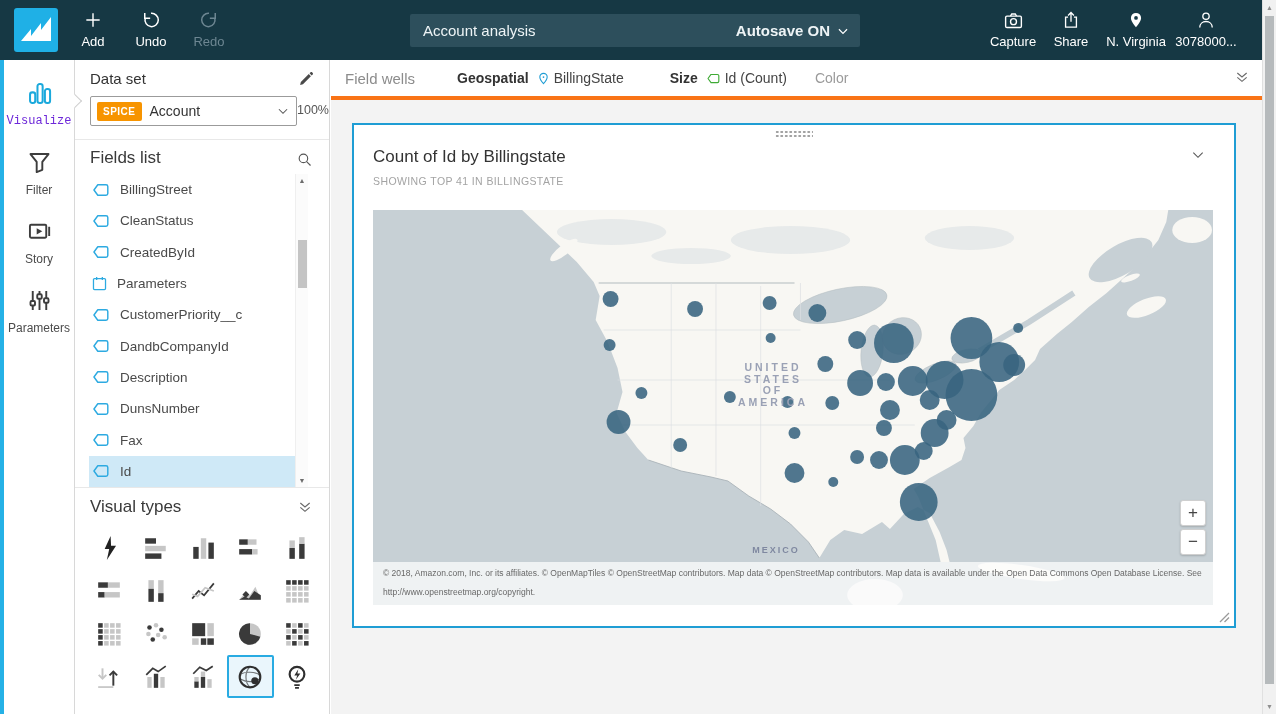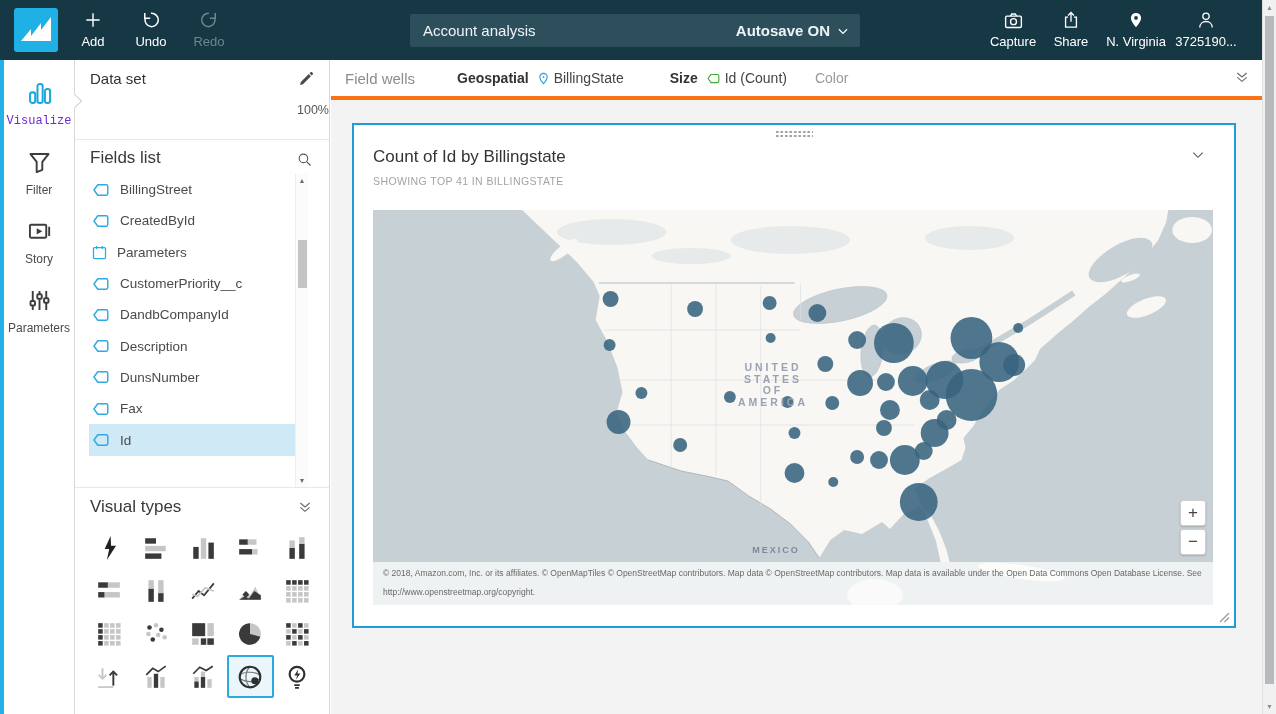--- a/index.html
+++ b/index.html
@@ -164,21 +164,21 @@
         </span>
       <span class="lb">N. Virginia</span>
     </div>
     <div class="tb-item" style="width:68px;">
       <span class="ic">
           <svg width="20" height="20" viewBox="0 0 24 24">
             <circle cx="12" cy="7.5" r="3.8" fill="none" stroke="#fff" stroke-width="1.6"></circle>
             <path d="M4.5 21 c0-4.4 3.4-7.2 7.5-7.2 s7.5 2.8 7.5 7.2" fill="none" stroke="#fff" stroke-width="1.6"></path>
           </svg>
         </span>
-      <span class="lb">3725190...</span>
+      <span class="lb">3078000...</span>
     </div>
   </div>
 </header>
 
 <div class="leftstrip"></div>
 <nav class="iconbar" id="view-nav">
     <div class="nav-item active"><span class="nav-ic"><svg width="27" height="27" viewBox="0 0 24 24">
           <g fill="none" stroke="#1ba9dc" stroke-width="1.8">
             <rect x="3.6" y="11" width="4.6" height="9.4" rx="2"></rect>
             <rect x="10.2" y="3.6" width="4.6" height="16.8" rx="2"></rect>
@@ -211,40 +211,57 @@
 
 <aside class="panel">
   <div class="ds-title">
     <span class="t">Data set</span>
     <span>
         <svg width="17" height="17" viewBox="0 0 24 24">
           <path d="M3 21 L4 17 L15.2 5.8 L18.2 8.8 L7 20 Z M16.3 4.7 L17.8 3.2 c.6-.6 1.5-.6 2.1 0 l.9.9 c.6.6.6 1.5 0 2.1 L19.3 7.7 Z" fill="#4a4a4a"></path>
         </svg>
       </span>
   </div>
+  <div class="ds-select">
+    <span class="spice">SPICE</span>
+    <span class="ds-name">Account</span>
+    <span>
+        <svg width="14" height="14" viewBox="0 0 24 24">
+          <path d="M5 9 L12 16 L19 9" fill="none" stroke="#555" stroke-width="1.8"></path>
+        </svg>
+      </span>
+  </div>
   <span class="ds-pct">100%</span>
   <div class="hdiv" style="top:79px;"></div>
 
   <div class="fl-head">
     <span class="sec-title">Fields list</span>
     <span>
         <svg width="17" height="17" viewBox="0 0 24 24">
           <circle cx="10.5" cy="10.5" r="6" fill="none" stroke="#555" stroke-width="1.6"></circle>
           <path d="M15 15 L20.5 20.5" stroke="#555" stroke-width="1.6"></path>
         </svg>
       </span>
   </div>
   <div class="fl-list" id="fields-list">
       <div class="f-row">
         <span>
           <svg width="20" height="16" viewBox="0 0 24 20">
             <path d="M8 3.5 L3.2 10 L8 16.5 H18.3 a2.2 2.2 0 0 0 2.2 -2.2 V5.7 a2.2 2.2 0 0 0 -2.2 -2.2 Z" fill="none" stroke="#2daae1" stroke-width="1.8" stroke-linejoin="round"></path>
           </svg>
         </span>
     <span class="f-lb">BillingStreet</span>
+      </div>
+      <div class="f-row">
+        <span>
+          <svg width="20" height="16" viewBox="0 0 24 20">
+            <path d="M8 3.5 L3.2 10 L8 16.5 H18.3 a2.2 2.2 0 0 0 2.2 -2.2 V5.7 a2.2 2.2 0 0 0 -2.2 -2.2 Z" fill="none" stroke="#2daae1" stroke-width="1.8" stroke-linejoin="round"></path>
+          </svg>
+        </span>
+    <span class="f-lb">CleanStatus</span>
       </div>
       <div class="f-row">
         <span>
           <svg width="20" height="16" viewBox="0 0 24 20">
             <path d="M8 3.5 L3.2 10 L8 16.5 H18.3 a2.2 2.2 0 0 0 2.2 -2.2 V5.7 a2.2 2.2 0 0 0 -2.2 -2.2 Z" fill="none" stroke="#2daae1" stroke-width="1.8" stroke-linejoin="round"></path>
           </svg>
         </span>
     <span class="f-lb">CreatedById</span>
       </div>
       <div class="f-row">

